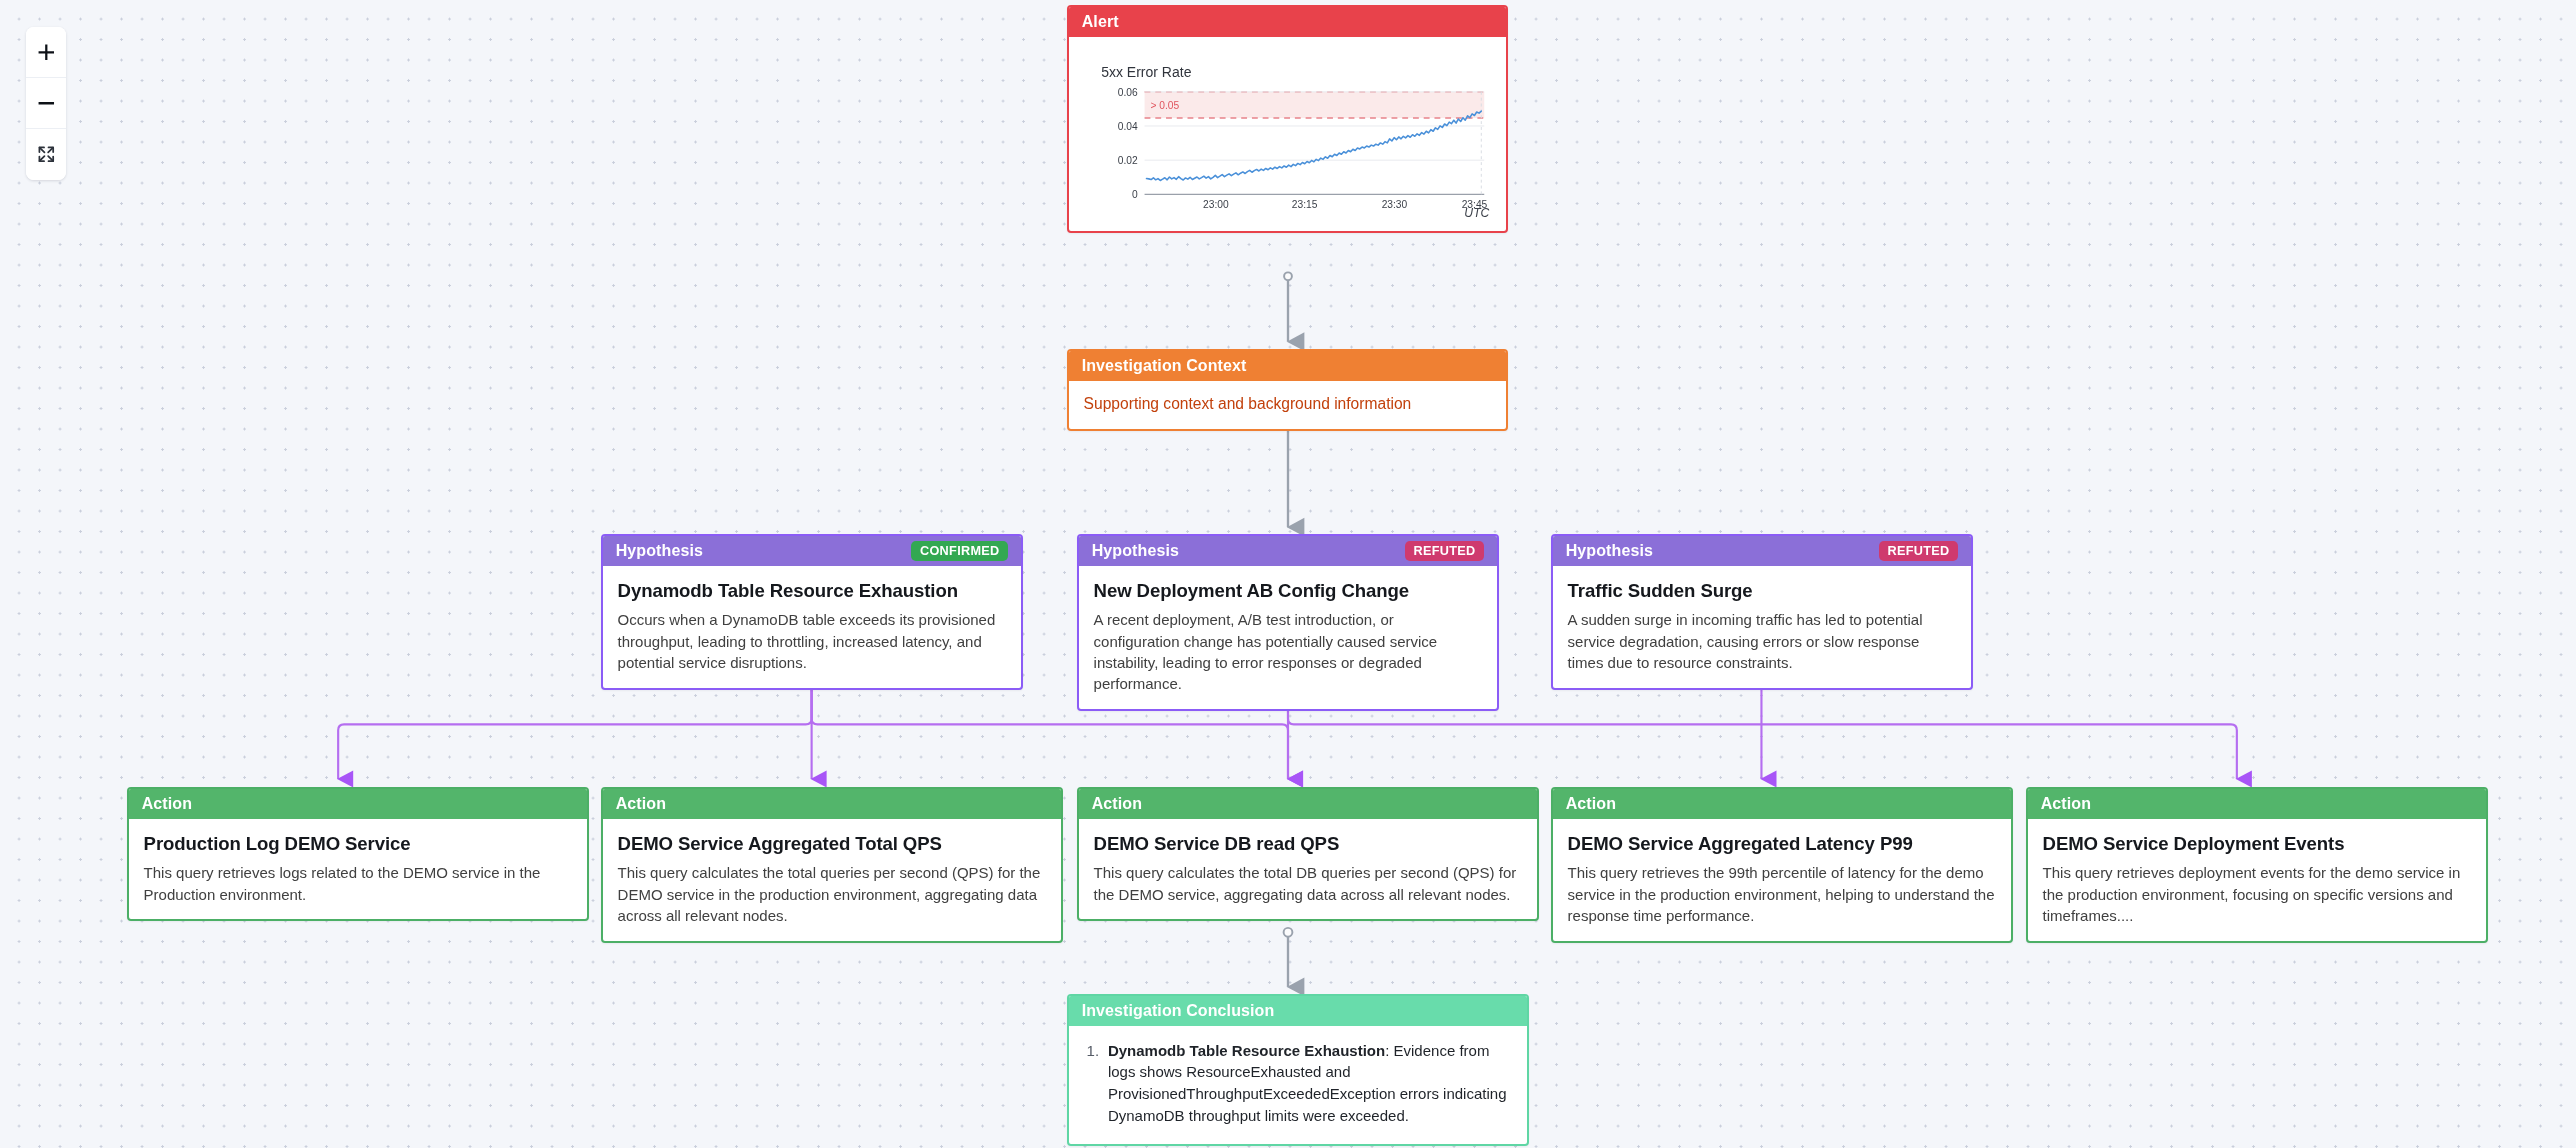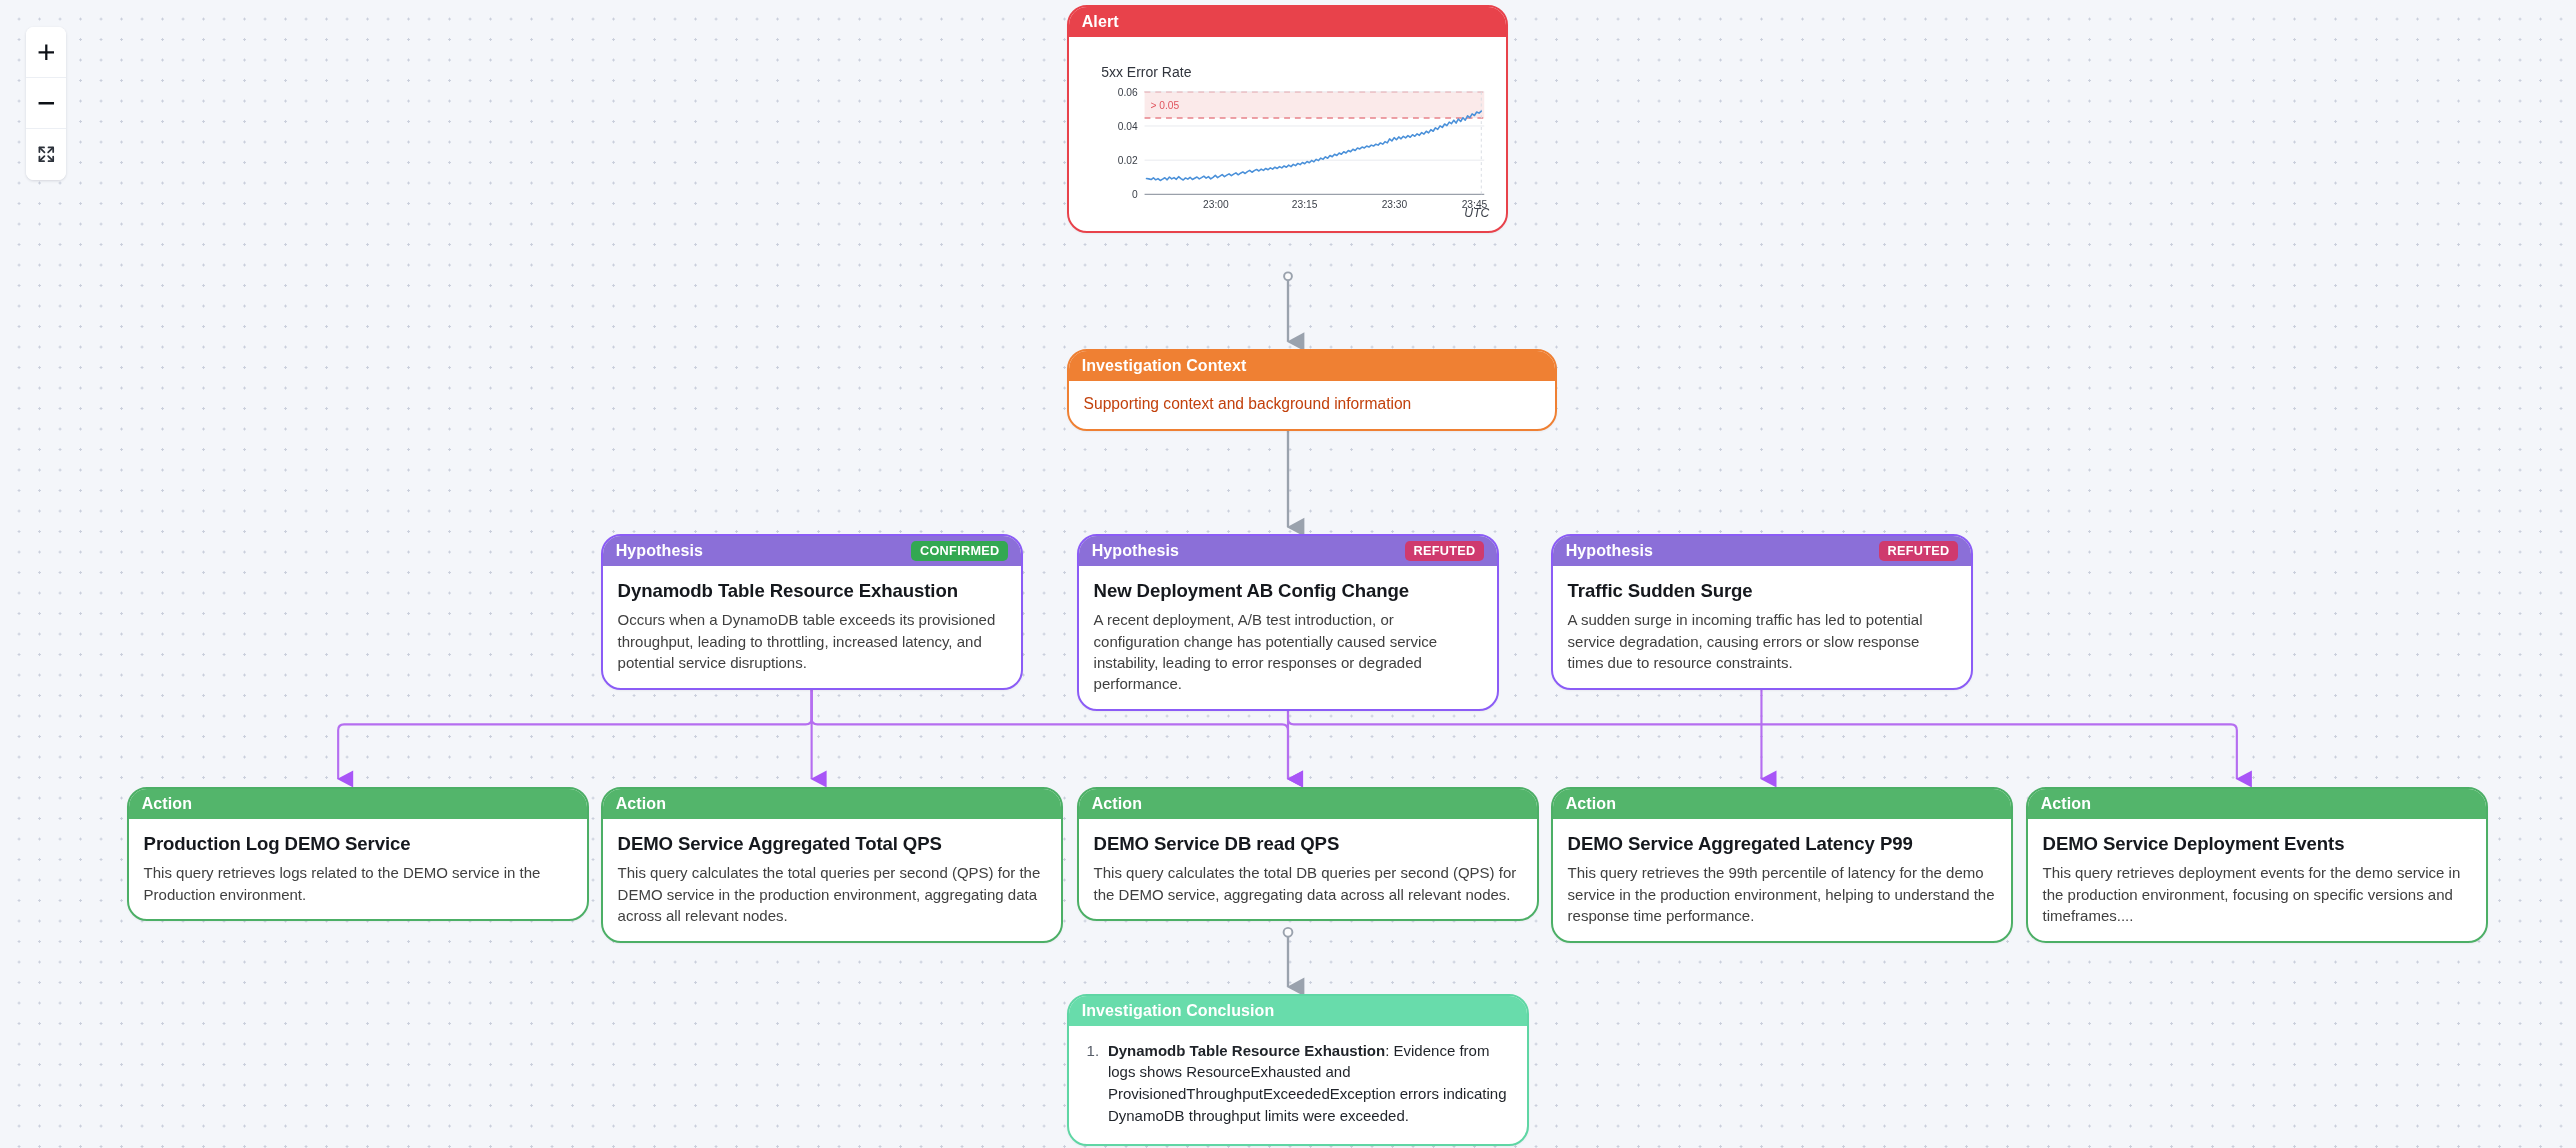--- a/index.html
+++ b/index.html
@@ -15,21 +15,21 @@
     background-color: #f4f6fa;
     background-image: radial-gradient(circle, #c9cedb 1.1px, transparent 1.1px);
     background-size: 20.5px 20.5px;
     background-position: 8.8px 8.8px;
   }
   #edges { position: absolute; inset: 0; width: 2576px; height: 1148px; pointer-events: none; }
 
   
   .node {
     position: absolute;
-    border-radius: 20px;
+    border-radius: 4px;
     background: #ffffff;
     border: 2.4px solid transparent;
     overflow: hidden;
     box-shadow: 0 1px 2px rgba(16,24,40,.05);
   }
   .node-head {
     height: 30px;
     display: flex; align-items: center; justify-content: space-between;
     padding: 0 12.7px;
     color: #ffffff;
@@ -50,21 +50,21 @@
   
   #node-alert { left: 1067px; top: 4.9px; width: 441px; border-color: #e8424b; }
   #node-alert .node-head { background: #e8424b; }
   #node-alert .node-body { padding: 13.7px 16.6px 9.8px 16.6px; }
   #node-alert .node-title { font-size: 18.6px; line-height: 1.3; }
   .chart-wrap { margin-top: 13.7px; }
   .chart-label { font-size: 14px; color: #30343c; margin-left: 15.6px; }
   .chart-svg { display: block; margin-top: 3.9px; }
 
   
-  #node-context { left: 1067px; top: 349px; width: 490px; border-color: #ef8033; }
+  #node-context { left: 1067px; top: 349px; width: 441px; border-color: #ef8033; }
   #node-context .node-head { background: #ef8033; }
   #node-context .node-body { padding: 13.7px 14.6px 16.6px 14.6px; }
   .context-text { font-size: 15.6px; color: #c2410c; }
 
   
   .node-hyp { top: 534px; width: 422px; border-color: #8b5cf6; }
   .node-hyp .node-head { background: #8b6fd8; text-align: center; }
   #node-hyp-1 { left: 601px; }
   #node-hyp-2 { left: 1077px; }
   #node-hyp-3 { left: 1551px; }

